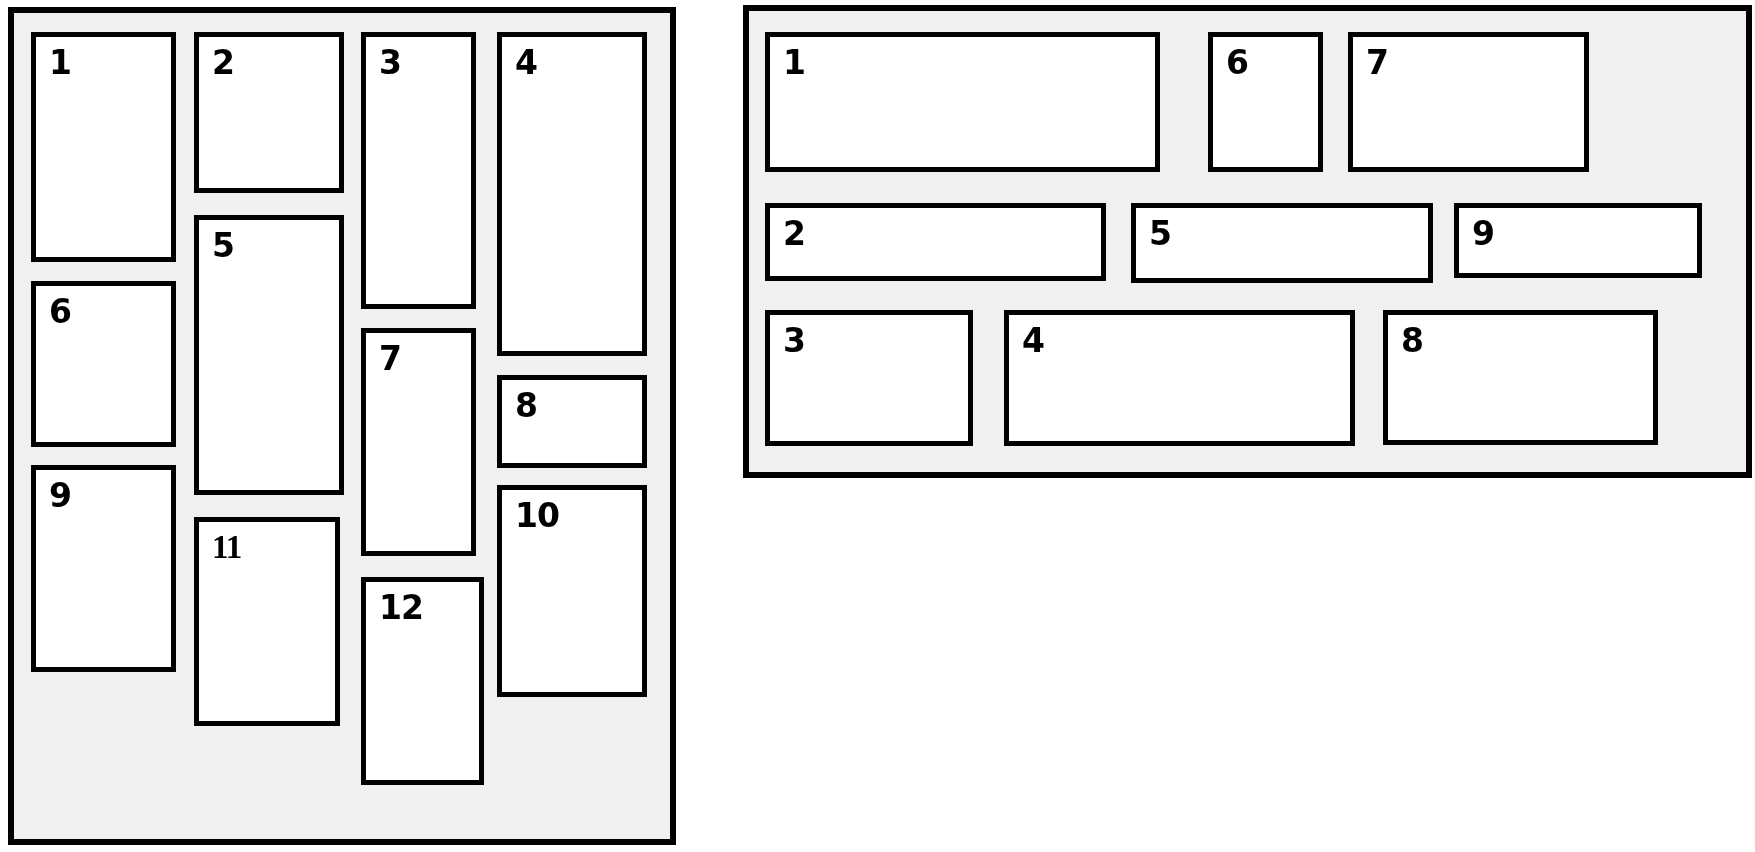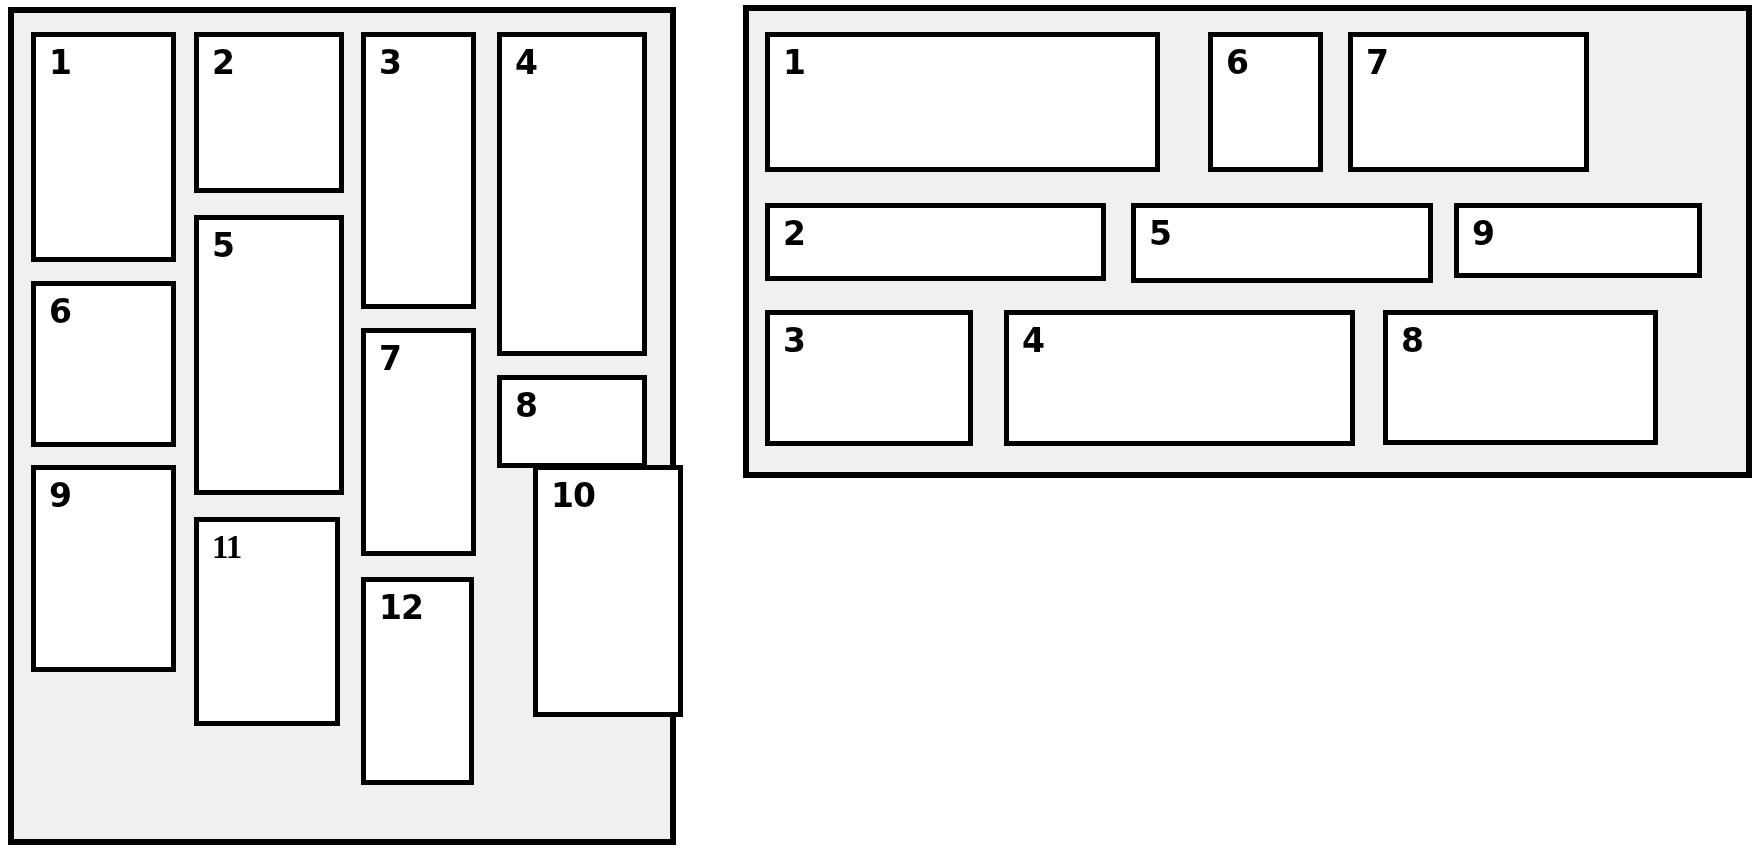--- a/index.html
+++ b/index.html
@@ -62,27 +62,27 @@
       </div>
       <div class="masonry-item" style="left: 347px; top: 315px; width: 115px; height: 228px;">
         <span class="item-label">7</span>
       </div>
       <div class="masonry-item" style="left: 483px; top: 362px; width: 150px; height: 93px;">
         <span class="item-label">8</span>
       </div>
       <div class="masonry-item" style="left: 17px; top: 452px; width: 145px; height: 207px;">
         <span class="item-label">9</span>
       </div>
-      <div class="masonry-item" style="left: 483px; top: 452px; width: 150px; height: 252px; margin-left: 36px;">
+      <div class="masonry-item" style="left: 483px; top: 472px; width: 150px; height: 212px;">
         <span class="item-label">10</span>
       </div>
       <div class="masonry-item" style="left: 180px; top: 504px; width: 146px; height: 209px; font-family: Liberation Serif, serif;">
         <span class="item-label">11</span>
       </div>
-      <div class="masonry-item" style="left: 347px; top: 564px; width: 113px; height: 208px;">
+      <div class="masonry-item" style="left: 347px; top: 564px; width: 123px; height: 208px;">
         <span class="item-label">12</span>
       </div>
     </div>
   <div class="panel" style="left: 743px; top: 5px; width: 1009px; height: 473px;">
       <div class="masonry-item" style="left: 16px; top: 21px; width: 395px; height: 140px;">
         <span class="item-label">1</span>
       </div>
       <div class="masonry-item" style="left: 459px; top: 21px; width: 115px; height: 140px;">
         <span class="item-label">6</span>
       </div>

